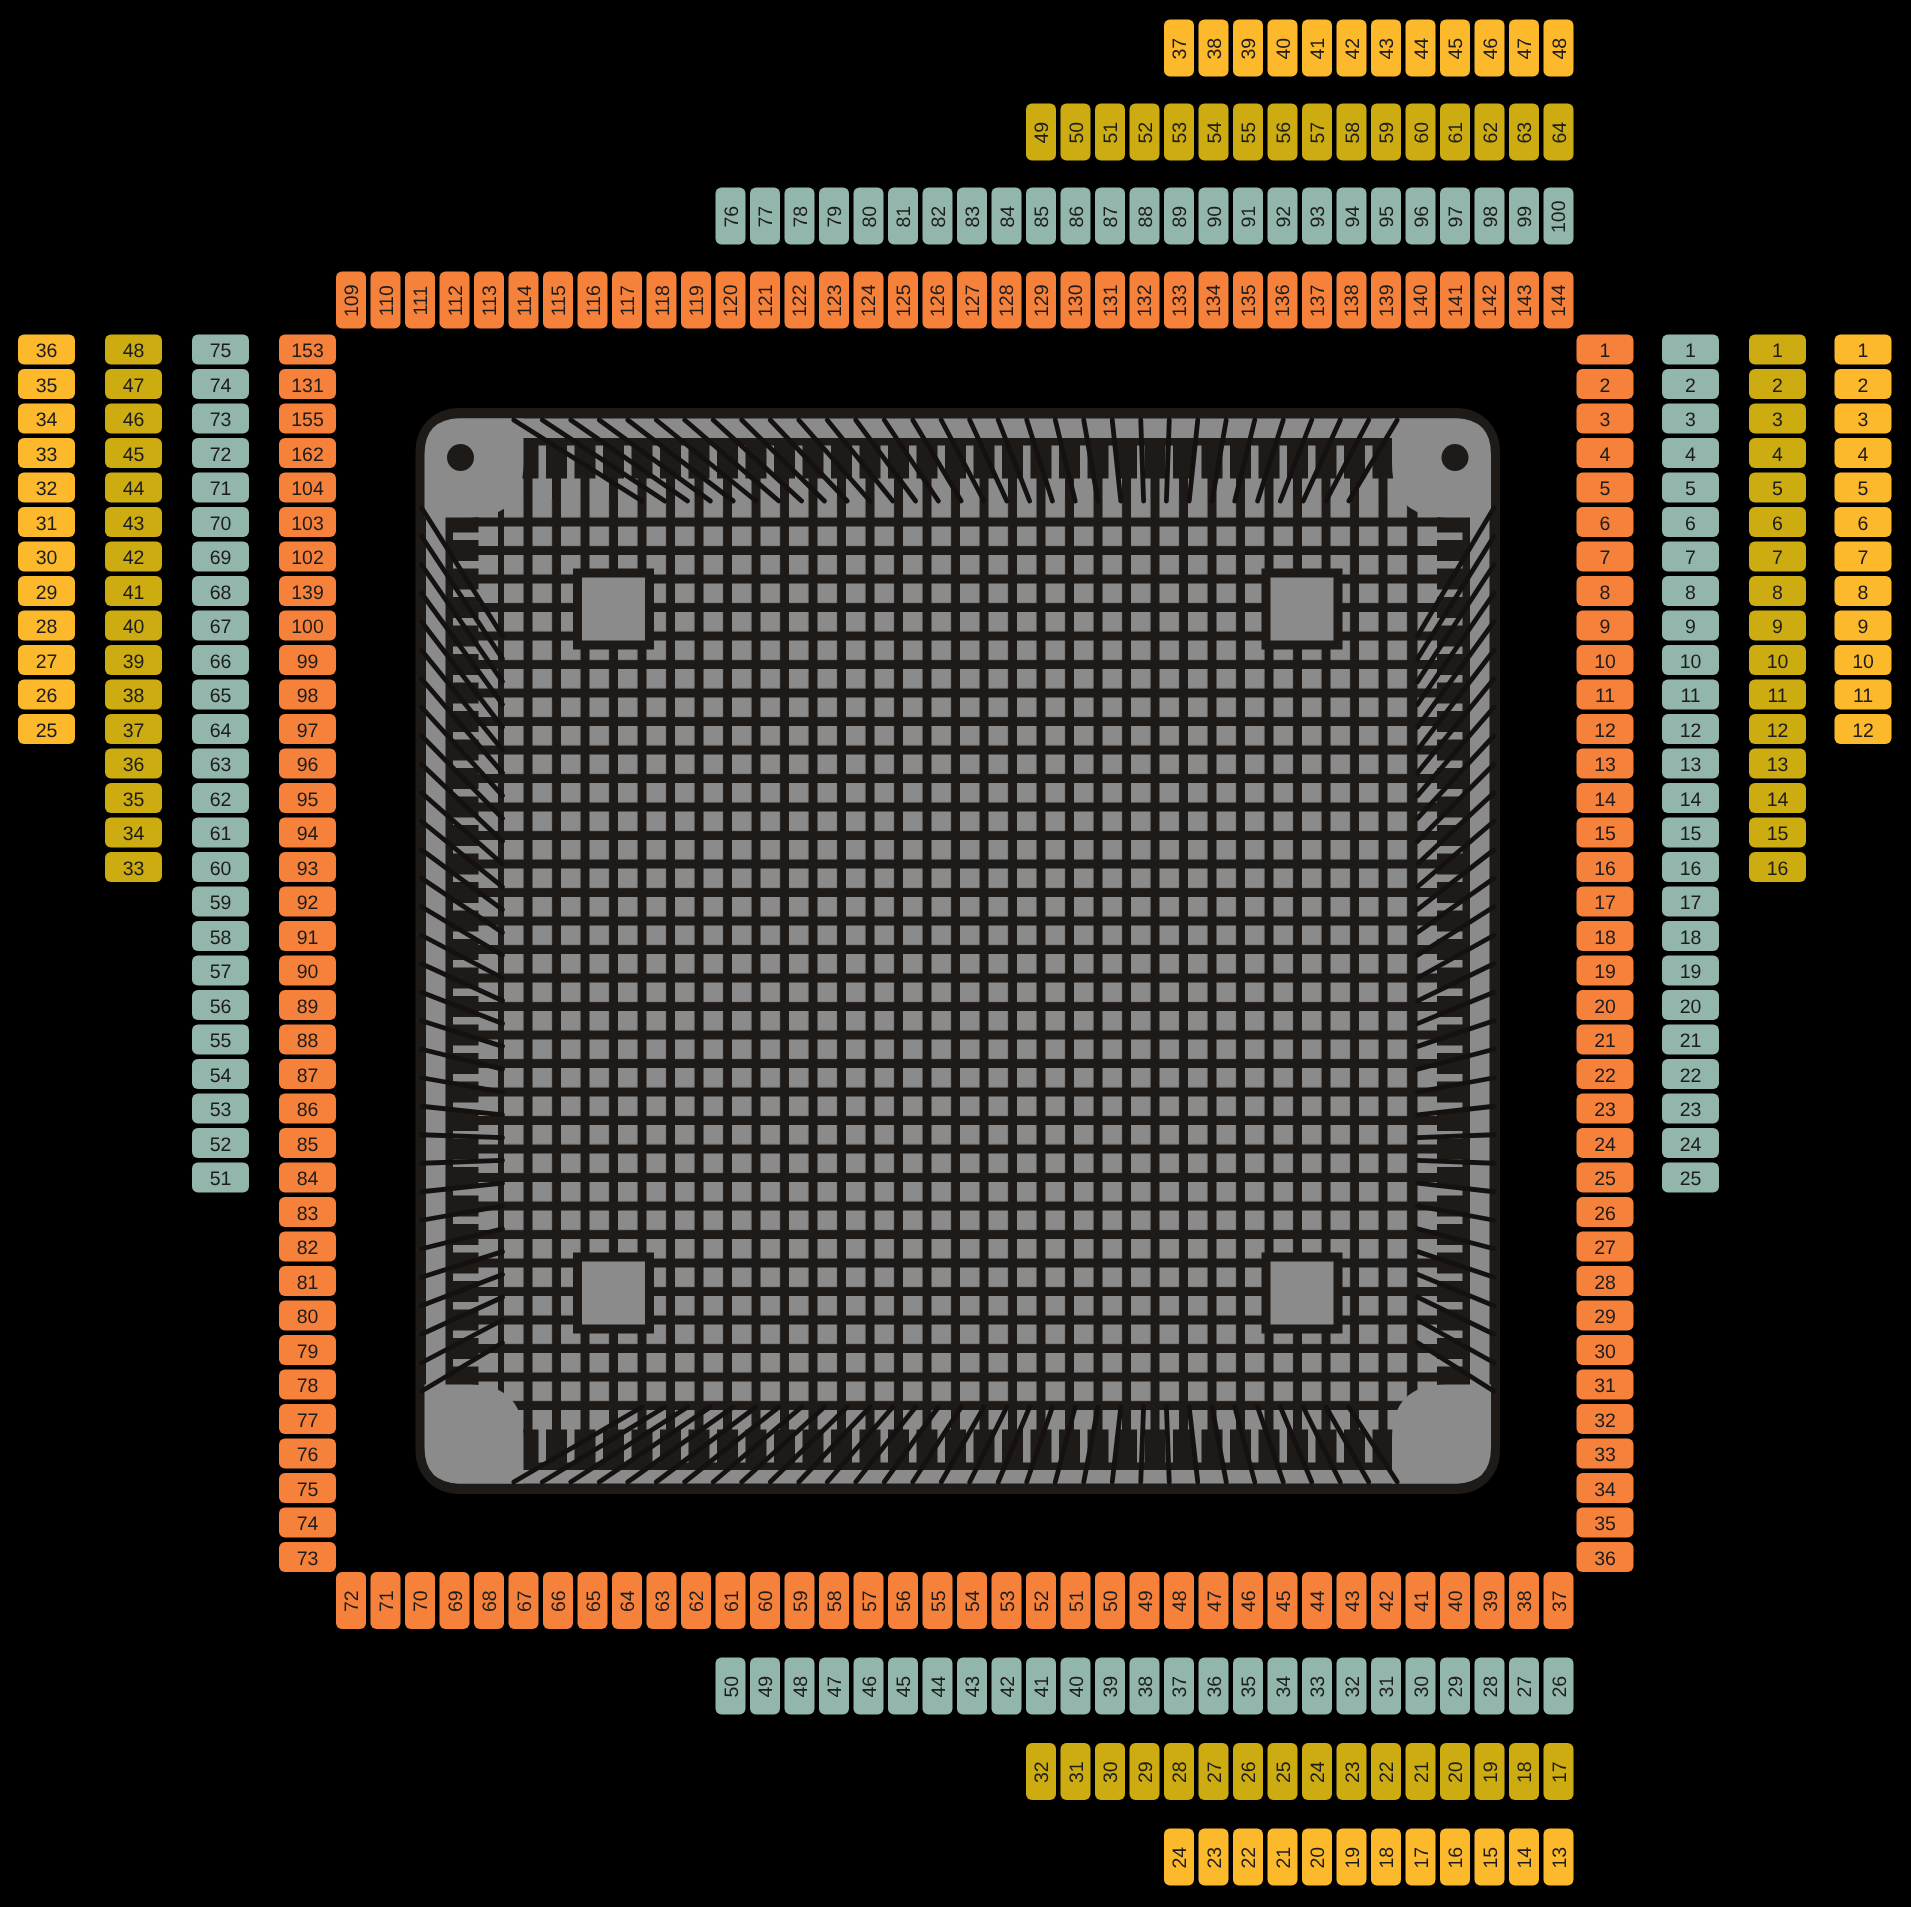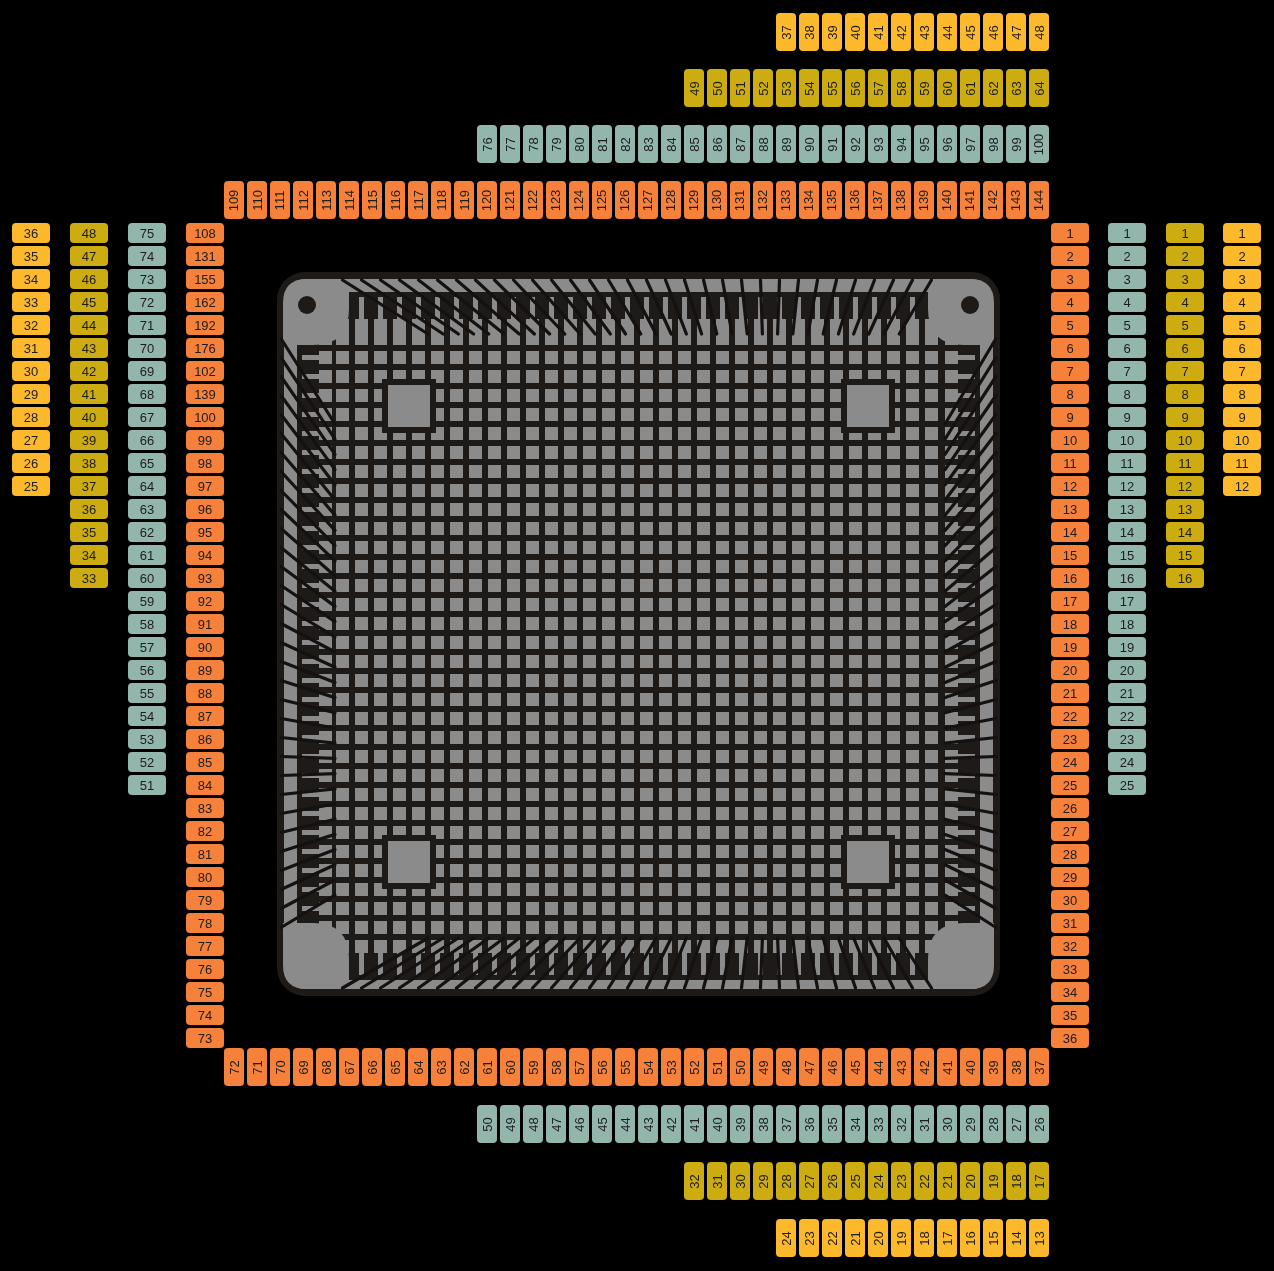--- a/index.html
+++ b/index.html
@@ -644,36 +644,36 @@
     <div class="plabel v" style="left: 983px; top: 1048px; background: rgb(246, 129, 59); color: rgb(29, 29, 29);">
       <span>39</span>
     </div>
     <div class="plabel v" style="left: 1006px; top: 1048px; background: rgb(246, 129, 59); color: rgb(29, 29, 29);">
       <span>38</span>
     </div>
     <div class="plabel v" style="left: 1029px; top: 1048px; background: rgb(246, 129, 59); color: rgb(29, 29, 29);">
       <span>37</span>
     </div>
     <div class="plabel h" style="left: 186px; top: 223px; background: rgb(246, 129, 59); color: rgb(29, 29, 29);">
-      <span>108</span>
+      <span>153</span>
     </div>
     <div class="plabel h" style="left: 186px; top: 246px; background: rgb(246, 129, 59); color: rgb(29, 29, 29);">
       <span>131</span>
     </div>
     <div class="plabel h" style="left: 186px; top: 269px; background: rgb(246, 129, 59); color: rgb(29, 29, 29);">
       <span>155</span>
     </div>
     <div class="plabel h" style="left: 186px; top: 292px; background: rgb(246, 129, 59); color: rgb(29, 29, 29);">
       <span>162</span>
     </div>
     <div class="plabel h" style="left: 186px; top: 315px; background: rgb(246, 129, 59); color: rgb(29, 29, 29);">
-      <span>192</span>
+      <span>104</span>
     </div>
     <div class="plabel h" style="left: 186px; top: 338px; background: rgb(246, 129, 59); color: rgb(29, 29, 29);">
-      <span>176</span>
+      <span>103</span>
     </div>
     <div class="plabel h" style="left: 186px; top: 361px; background: rgb(246, 129, 59); color: rgb(29, 29, 29);">
       <span>102</span>
     </div>
     <div class="plabel h" style="left: 186px; top: 384px; background: rgb(246, 129, 59); color: rgb(29, 29, 29);">
       <span>139</span>
     </div>
     <div class="plabel h" style="left: 186px; top: 407px; background: rgb(246, 129, 59); color: rgb(29, 29, 29);">
       <span>100</span>
     </div>

